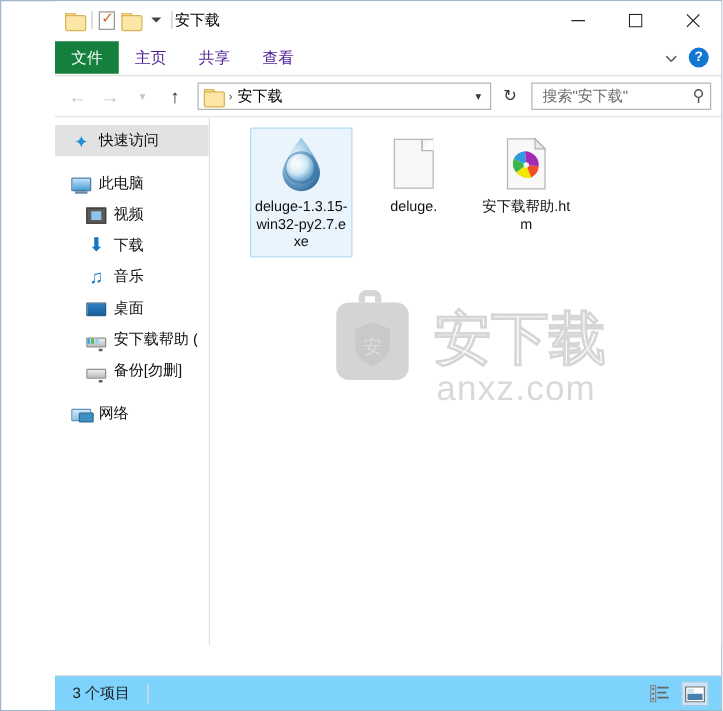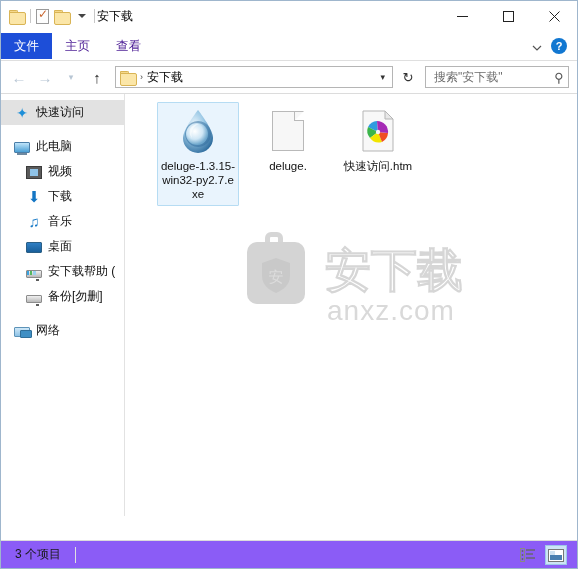--- a/index.html
+++ b/index.html
@@ -8,21 +8,21 @@
     width: 578px; height: 569px;
     overflow: hidden;
     font-family: "Liberation Sans", "DejaVu Sans", sans-serif;
     -webkit-font-smoothing: antialiased;
   }
   #window {
     position: relative;
     width: 578px; height: 569px;
     background: #ffffff;
     border: 1px solid #9fb6cd;
-    display: flex; flex-direction: column;
+    display: flex; flex-direction: column; padding-left: 43px;
   }
 
   
   #titlebar {
     height: 30px; flex: 0 0 30px;
     background: #ffffff;
     display: flex; align-items: center;
     padding-left: 8px;
     position: relative;
   }
@@ -77,21 +77,21 @@
     display: flex; align-items: stretch;
     position: relative;
     border-bottom: 1px solid #dfdfdf;
   }
   .tab {
     display: flex; align-items: center; justify-content: center;
     font-size: 12.5px; color: #4c1d95;
     padding: 0 13px; height: 26px; align-self: flex-start;
     margin-top: 2px;
   }
-  .tab.active { background: #1d4ed8; color: #ffffff; }
+  .tab.active { background: #15803d; color: #ffffff; }
   #ribbon-right {
     position: absolute; right: 4px; top: 0; height: 30px;
     display: flex; align-items: center; gap: 8px; padding-right: 6px;
   }
   .chev-down {
     width: 12px; height: 12px; position: relative;
   }
   .help-ico {
     width: 16px; height: 16px; border-radius: 50%;
     background: #1177d1; color: #fff;
@@ -289,21 +289,21 @@
   #watermark {
     position: absolute; left: 0; top: 0; right: 0; bottom: 0;
     display: flex; align-items: flex-start; justify-content: center;
     padding-top: 120px;
     z-index: 1; pointer-events: none;
   }
 
   
   #statusbar {
     height: 28px; flex: 0 0 28px;
-    background: #8b5cf6;
+    background: #7dd3fc;
     border-top: 1px solid #dcdcdc;
     display: flex; align-items: center;
     padding: 0 6px 0 14px;
     position: relative;
     margin-top: 24px;
   }
   #status-text { font-size: 12px; color: #1a1a1a; }
   #status-sep { width: 1px; height: 16px; background: #e0e0e0; margin-left: 14px; }
   #viewbtns {
     position: absolute; right: 10px; top: 0; height: 28px;
@@ -347,20 +347,21 @@
           <line x1="0.5" y1="0.5" x2="10.5" y2="10.5" stroke="#222" stroke-width="1"></line>
           <line x1="10.5" y1="0.5" x2="0.5" y2="10.5" stroke="#222" stroke-width="1"></line>
         </svg>
       </div>
     </div>
   </div>
 
   <div id="ribbon">
     <div class="tab active">文件</div>
     <div class="tab">主页</div>
+    <div class="tab">共享</div>
     <div class="tab">查看</div>
     <div id="ribbon-right">
       <span class="chev-down">
         <svg width="12" height="12" viewBox="0 0 12 12">
           <polyline points="2,4 6,8 10,4" fill="none" stroke="#555" stroke-width="1.2"></polyline>
         </svg>
       </span>
       <span class="help-ico">?</span>
     </div>
   </div>
@@ -500,21 +501,21 @@
               <g transform="translate(24,25)">
                 <path d="M0 0 L-1 -11 A11 11 0 0 0 -10 -5 Z" fill="#2f9be0"></path>
                 <path d="M0 0 L-10 -5 A11 11 0 0 0 -8 6 Z" fill="#3bb54a"></path>
                 <path d="M0 0 L-8 6 A11 11 0 0 0 4 10 Z" fill="#f2e500"></path>
                 <path d="M0 0 L4 10 A11 11 0 0 0 10 1 Z" fill="#f04e23"></path>
                 <path d="M0 0 L10 1 A11 11 0 0 0 -1 -11 Z" fill="#a52ab5"></path>
                 <circle cx="0" cy="0" r="2.2" fill="#f4f4f4"></circle>
               </g>
             </svg>
           </div>
-          <div class="file-name">快速访问.htm</div>
+          <div class="file-name">安下载帮助.htm</div>
         </div>
 
       </div>
     </div>
   </div>
 
   <div id="statusbar">
     <span id="status-text">3 个项目</span>
     <span id="status-sep"></span>
     <div id="viewbtns">

